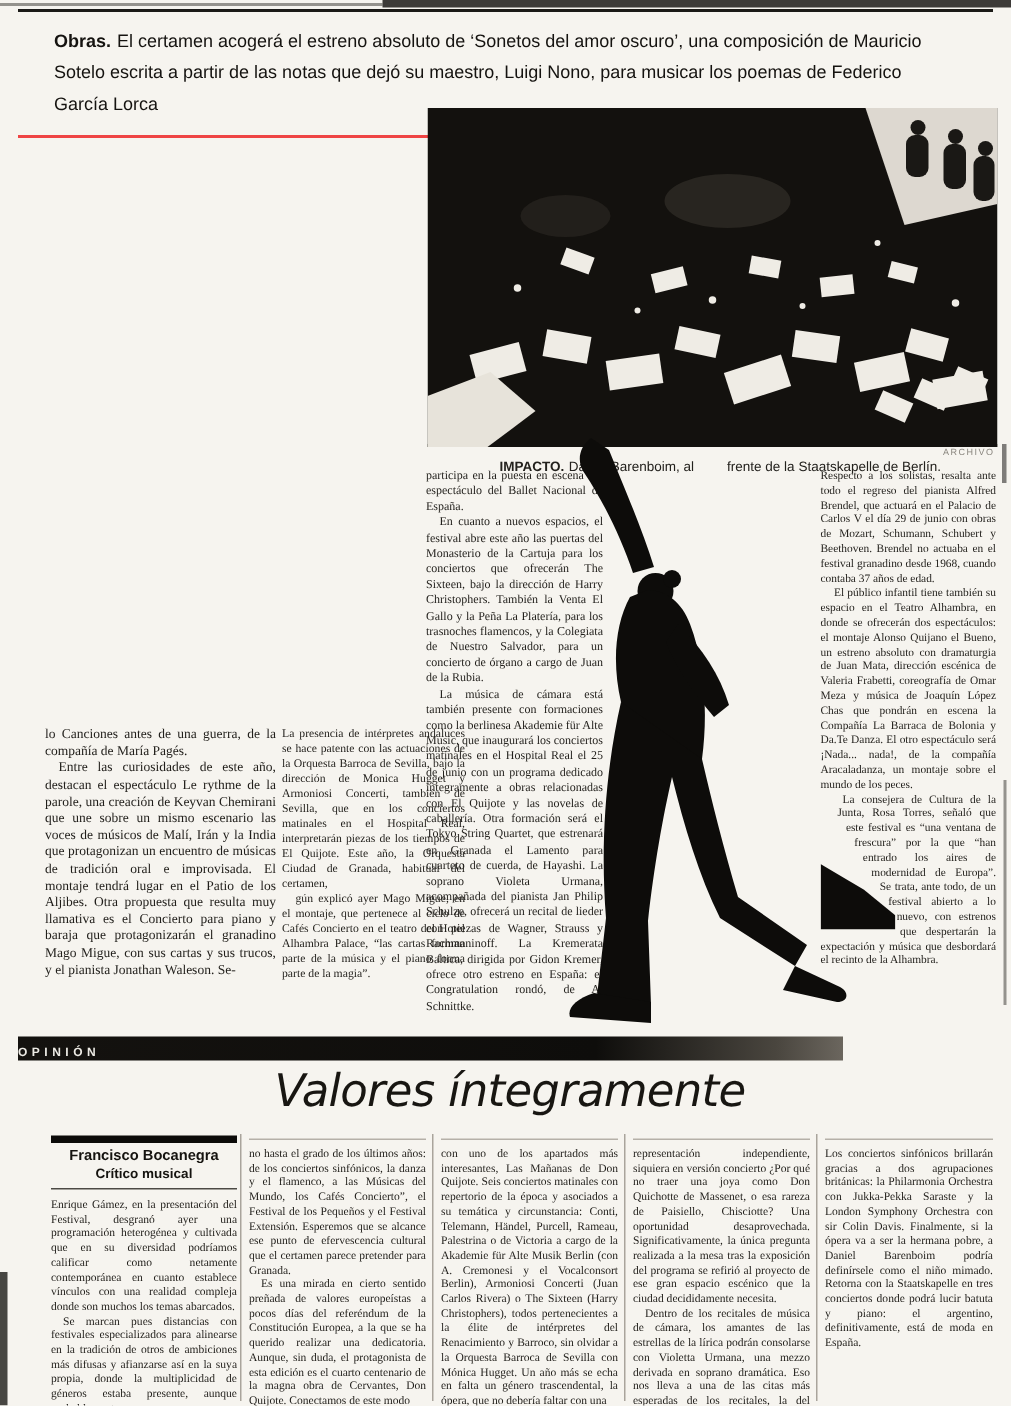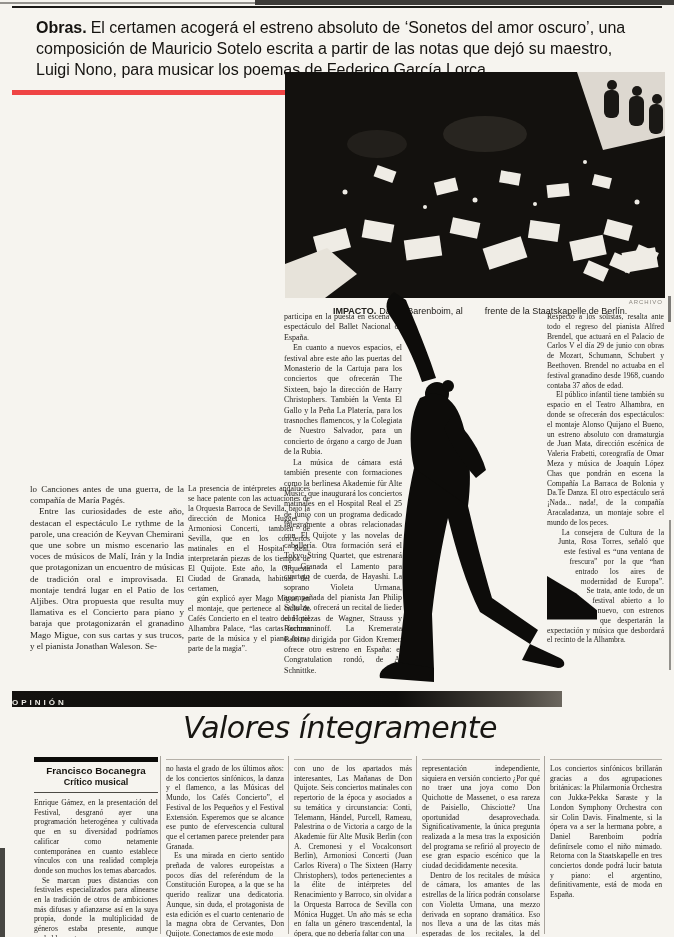--- a/index.html
+++ b/index.html
@@ -11,24 +11,24 @@
     color:#201e1a;
   }
   .abs { position:absolute; }
 
   
   .art { background:#1c1a17; }
 
   
   .header-box {
     left:12px; top:6px; width:650px;
-    border-top:2px solid #1b1a17; border-bottom:5px solid #ef4444;
+    border-top:2px solid #1b1a17; border-bottom:2px solid #ef4444;
     padding:9px 24px 10px 24px;
     font-family:"Liberation Sans", sans-serif;
-    font-size:16px; line-height:21px; color:#151310;
+    font-size:12px; line-height:21px; color:#151310;
   }
   .header-box b { margin-right:4px; }
 
   
   .photo { left:285px; top:72px; width:380px; height:226px; border-bottom:2px solid #8f8b84; }
   .credit {
     left:285px; top:299px; width:378px; text-align:right;
     font-family:"Liberation Sans", sans-serif; font-size:6px; color:#8a867f; letter-spacing:1px;
   }
   .caption {

